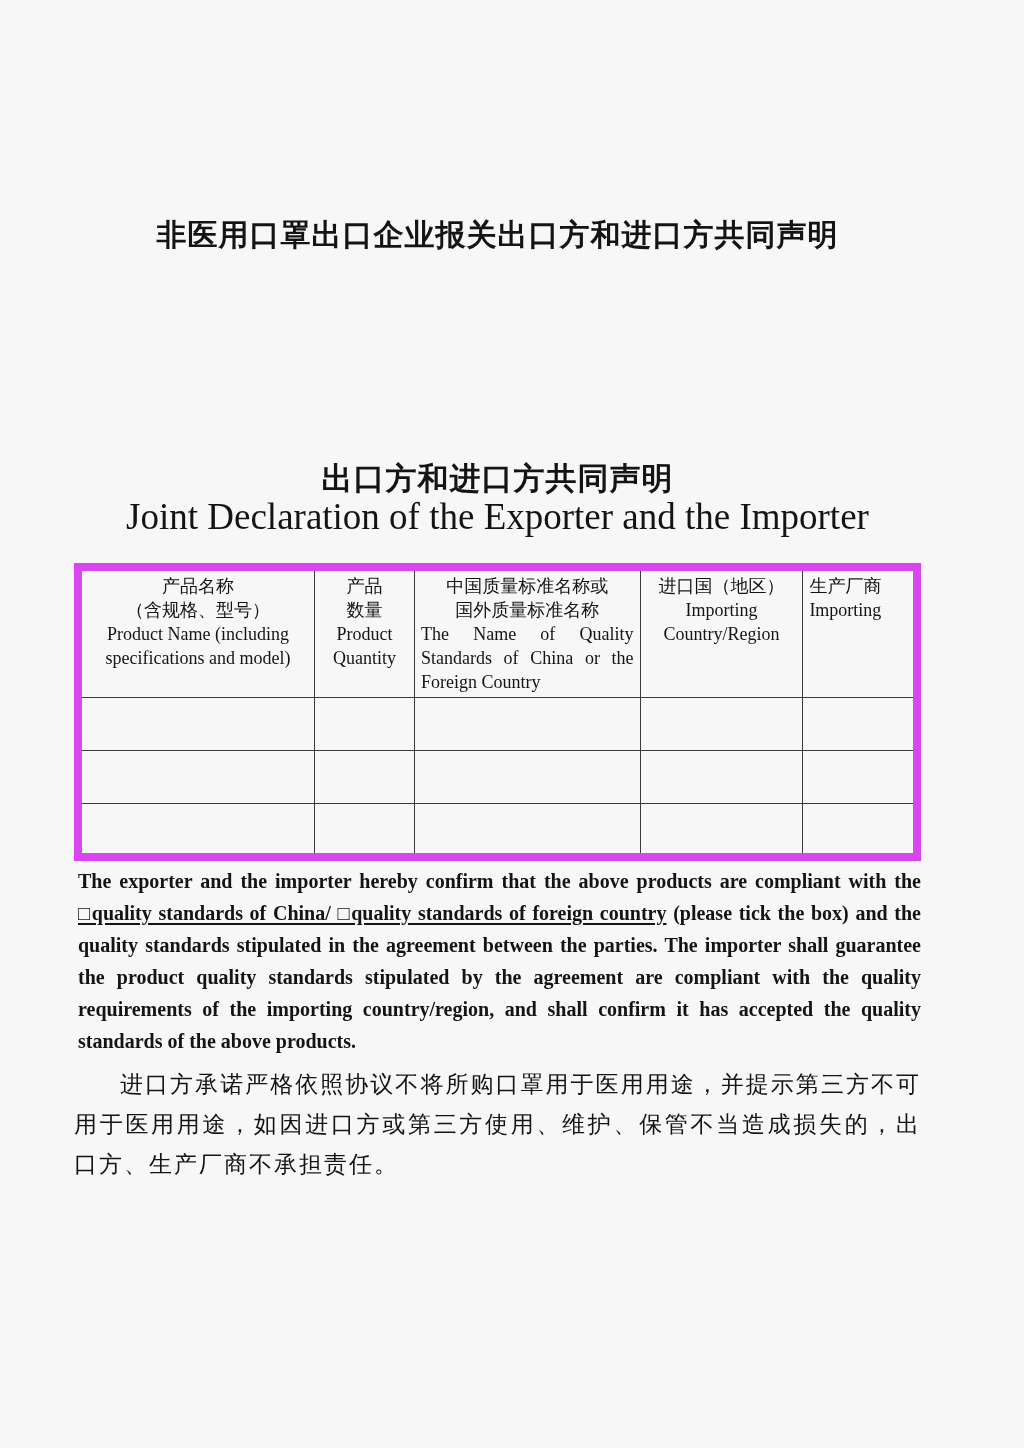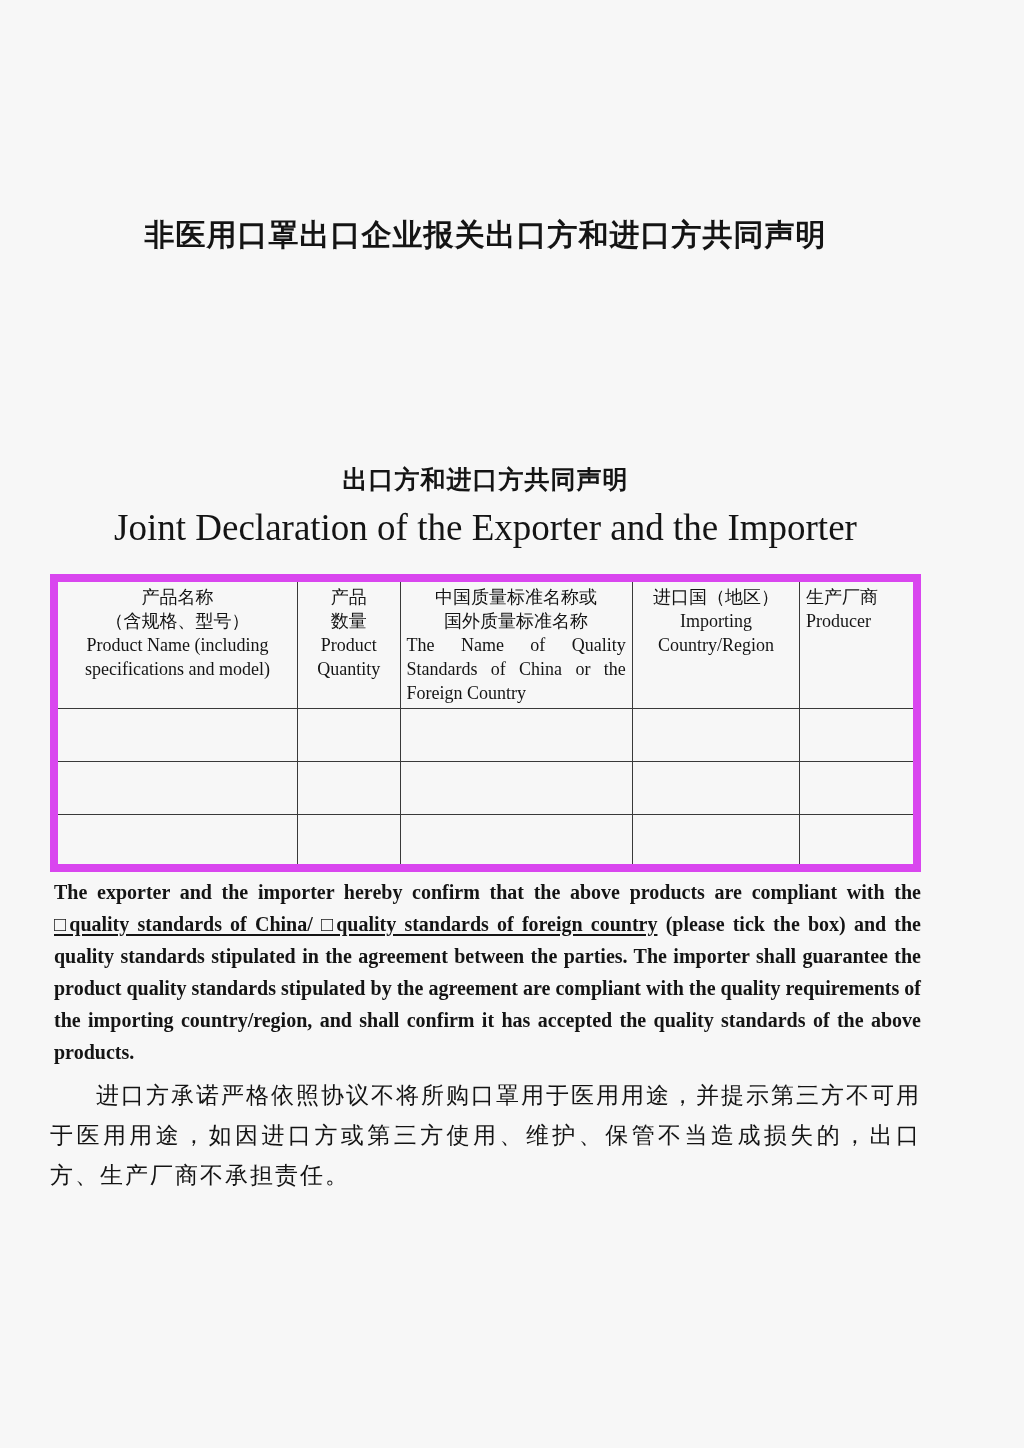--- a/index.html
+++ b/index.html
@@ -2,41 +2,41 @@
 <html><head>
 <meta charset="utf-8">
 <style>
   html, body { margin: 0; padding: 0; background: #f7f7f7; }
   .page {
     position: relative;
     width: 1024px;
     height: 1448px;
     margin: 0 auto;
     box-sizing: border-box;
-    padding: 216px 103px 0 50px;
+    padding: 216px 103px 0 74px;
     background: #f7f7f7;
     color: #141414;
     font-family: "Liberation Serif", serif;
     overflow: hidden;
   }
   .doc-title {
     margin: 0;
     font-family: "Liberation Sans", sans-serif;
     font-weight: bold;
     font-size: 30px;
     line-height: 38px;
     text-align: center;
     letter-spacing: 1px;
   }
   .decl-block { margin-top: 206px; }
   .decl-title-zh {
-    margin: 11px;
+    margin: 0;
     font-family: "Liberation Sans", sans-serif;
     font-weight: bold;
-    font-size: 25px;
+    font-size: 31px;
     line-height: 38px;
     text-align: center;
     letter-spacing: 1px;
   }
   .decl-title-en {
     margin: 0;
     font-family: "Liberation Serif", serif;
     font-weight: normal;
     font-size: 37px;
     line-height: 37px;
@@ -128,21 +128,21 @@
           <span class="zh">中国质量标准名称或</span>
           <span class="zh">国外质量标准名称</span>
           <span class="en">The Name of Quality Standards of China or the Foreign Country</span>
         </th>
         <th class="c4">
           <span class="zh">进口国（地区）</span>
           <span class="en">Importing Country/Region</span>
         </th>
         <th class="c5">
           <span class="zh">生产厂商</span>
-          <span class="en">Producer</span>
+          <span class="en">Importing</span>
         </th>
       </tr>
     </thead>
     <tbody>
       <tr>
         <td class="empty"></td>
         <td class="empty"></td>
         <td class="empty"></td>
         <td class="empty"></td>
         <td class="empty"></td>

